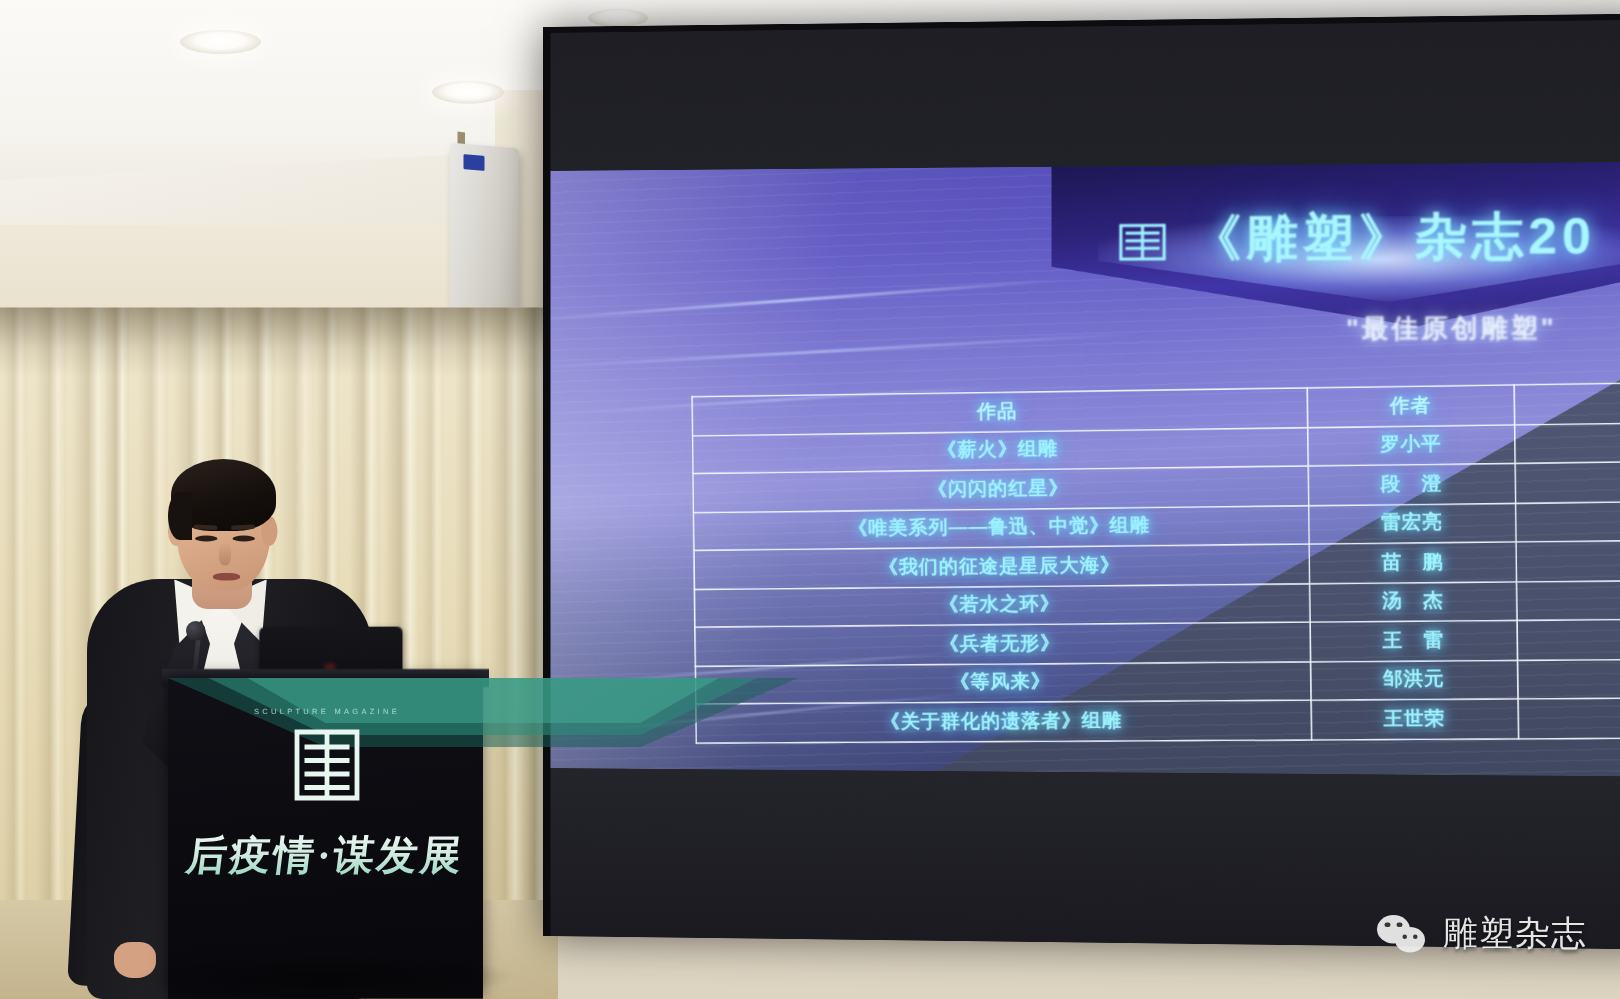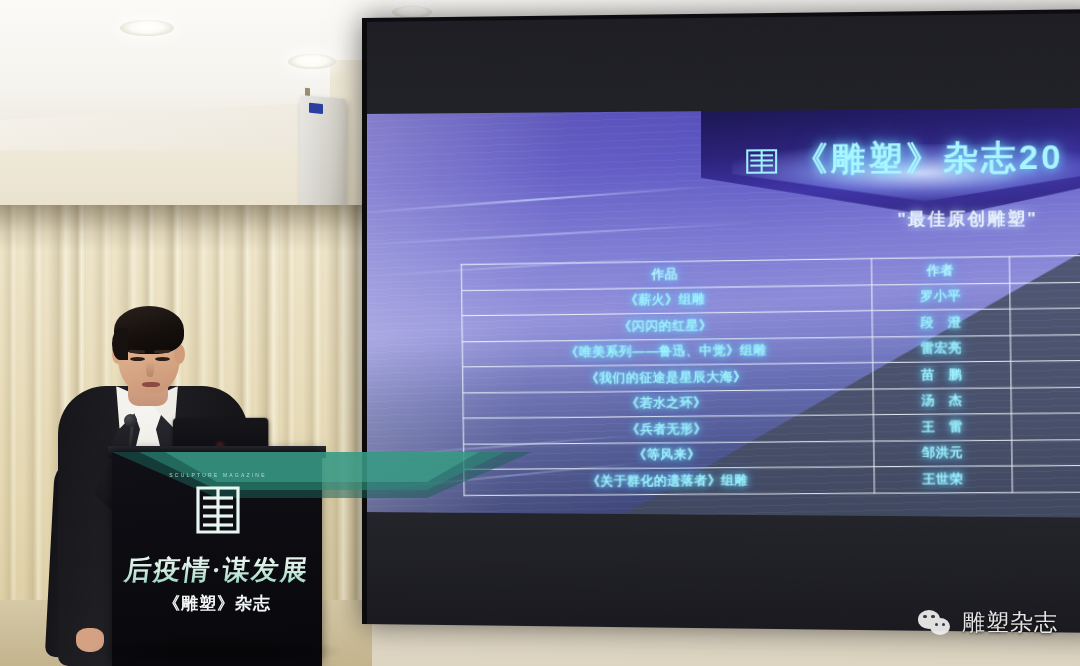--- a/index.html
+++ b/index.html
@@ -490,21 +490,20 @@
           <path d="M4 6 h40 v44 h-40 z"></path>
           <path d="M9 16 h30"></path>
             <path d="M9 25 h30"></path>
             <path d="M9 34 h30"></path>
             <path d="M9 43 h30"></path>
           <path d="M24 6 v44"></path>
         </g>
       </svg>
     </div>
     <div class="podium-main">后疫情·谋发展</div>
-    <div class="podium-mag">《雕塑》杂志</div>
   </div>
   <div class="podium-shadow"></div>
 
   <div class="watermark">
     <span class="wechat">
       <span class="wbub" style="left:0;top:0;width:22px;height:19px;"></span>
       <span class="wbub" style="left:12px;top:8px;width:20px;height:17px;"></span>
       <span class="wbub" style="left:5px;top:5px;width:3.5px;height:3.5px;background:#3a3a3a;"></span>
       <span class="wbub" style="left:13px;top:5px;width:3.5px;height:3.5px;background:#3a3a3a;"></span>
       <span class="wbub" style="left:17px;top:13px;width:3px;height:3px;background:#3a3a3a;"></span>

